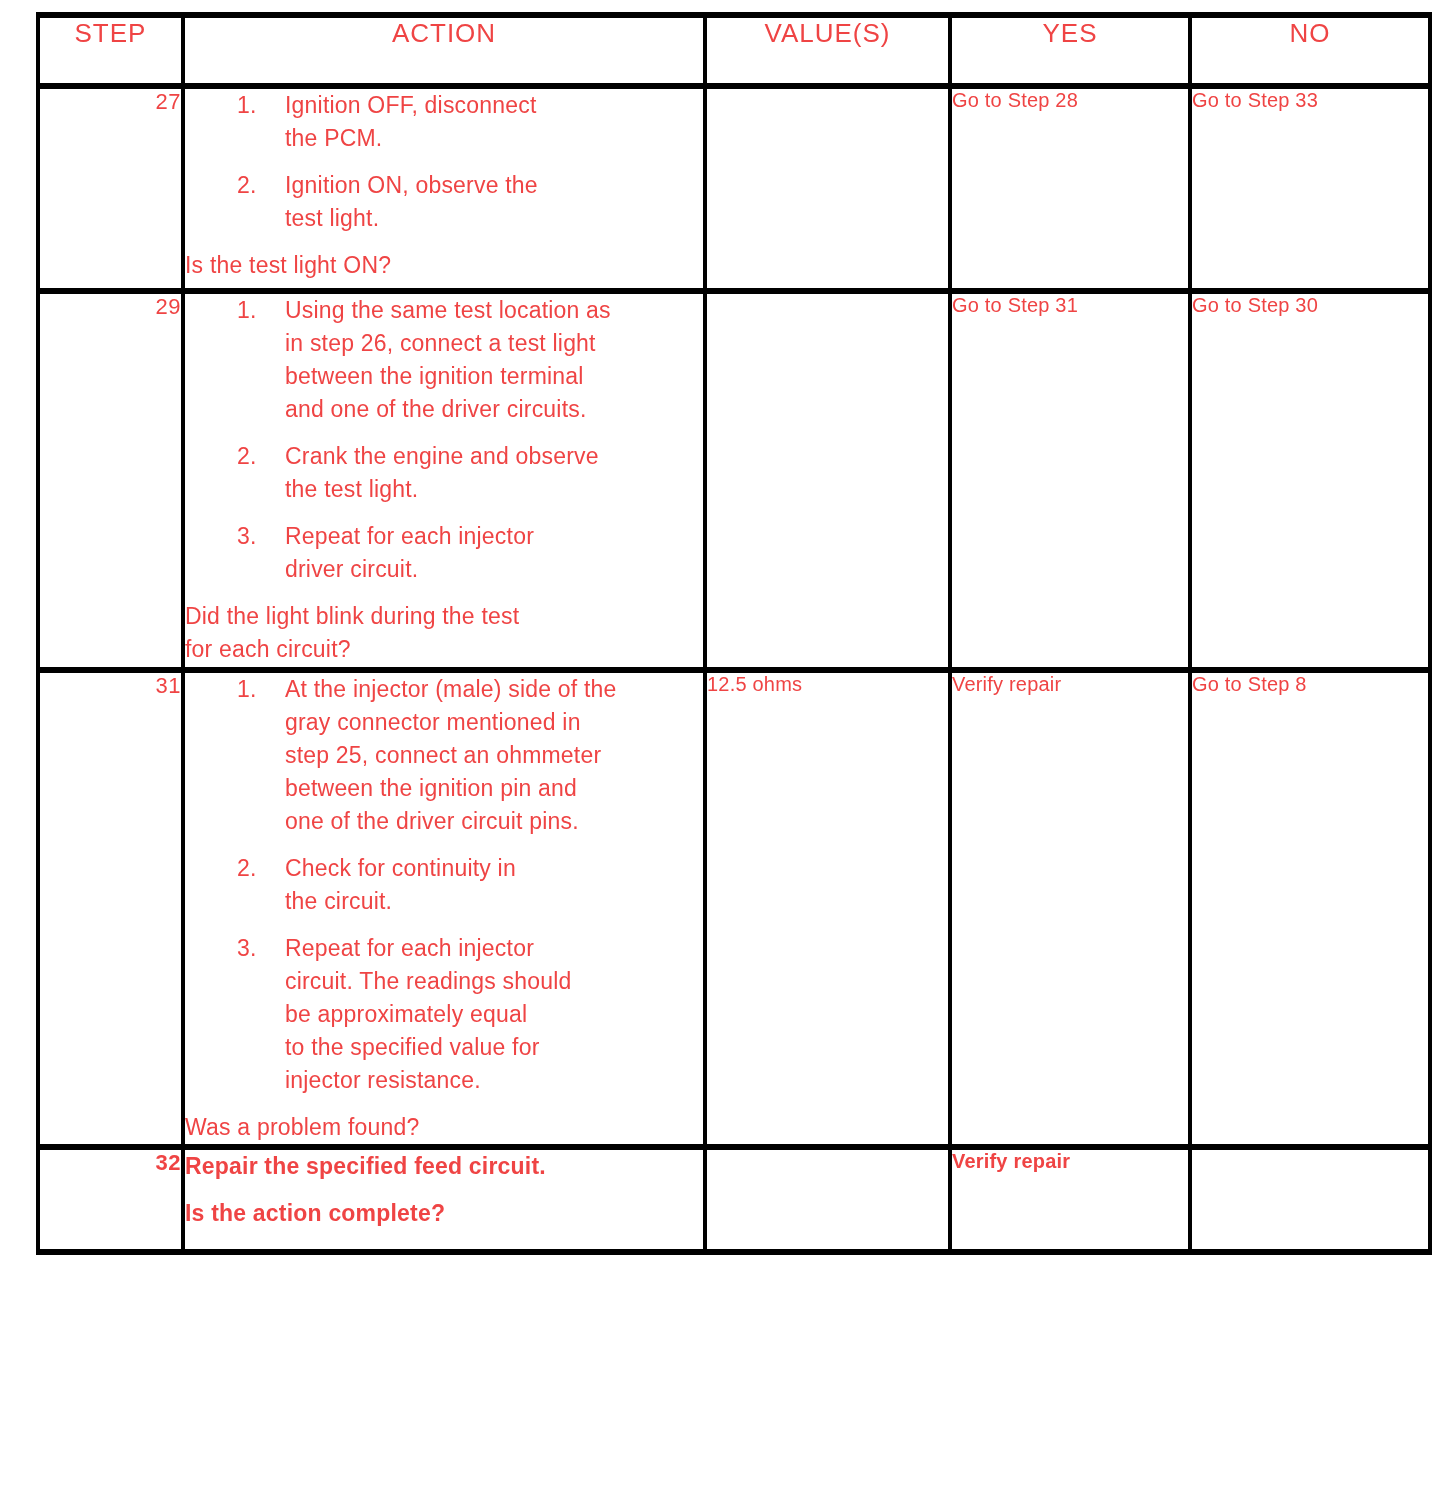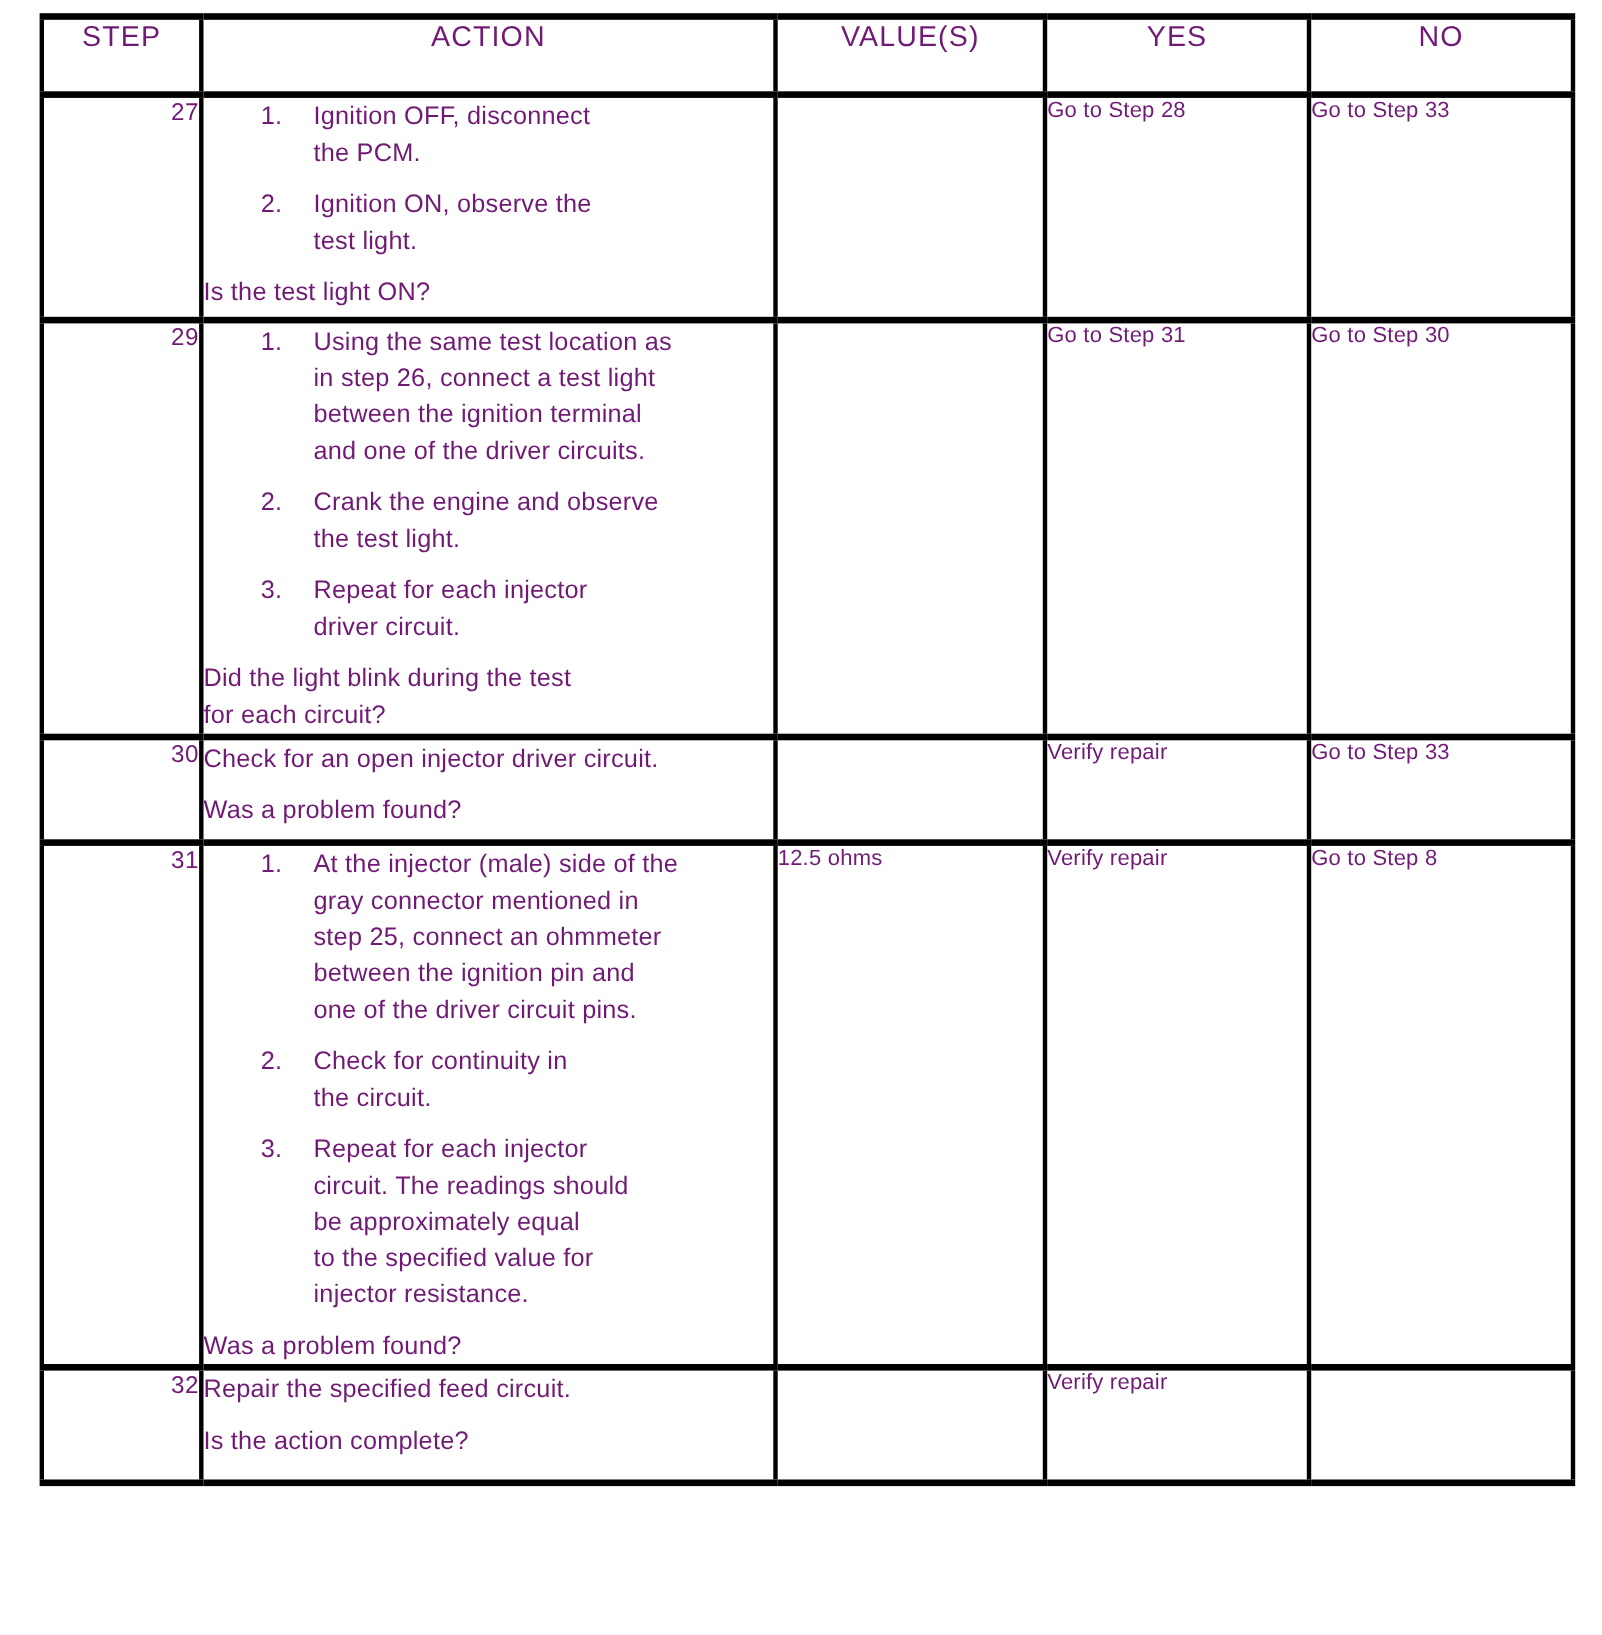--- a/index.html
+++ b/index.html
@@ -6,21 +6,21 @@
     margin: 0;
     padding: 0;
     background: #ffffff;
   }
   .page {
     position: relative;
     width: 1456px;
     height: 1486px;
     background: #ffffff;
     font-family: "Liberation Sans", sans-serif;
-    color: #701a75;
+    color: #ef4444;
     overflow: hidden;
   }
   table.diag {
     position: absolute;
     left: 36px;
     top: 12px;
     width: 1392px;
     border-collapse: collapse;
     table-layout: fixed;
     background: #ffffff;
@@ -40,21 +40,21 @@
   col.c-value { width: 245px; }
   col.c-yes   { width: 240px; }
   col.c-no    { width: 240px; }
   
   tr.hdr { height: 71px;  }
   tr.r27 { height: 205px; }
   tr.r28 { height: 128px; }
   tr.r29 { height: 379px; }
   tr.r30 { height: 96px;  }
   tr.r31 { height: 472px; }
-  tr.r32 { height: 105px; }
+  tr.r32 { height: 105px; font-weight: bold; }
 
   th {
     text-align: center;
     vertical-align: middle;
     font-size: 26px;
     font-weight: 400;
     letter-spacing: 1px;
     white-space: nowrap;
   }
   td.step {
@@ -164,30 +164,20 @@
             </div>
           </div>
           <div class="action-question">Did the light blink during the test
 for each circuit?</div>
         </td>
         <td class="val"></td>
         <td class="yes">Go to Step 31</td>
         <td class="no">Go to Step 30</td>
       </tr>
 
-      <tr class="r30">
-        <td class="step">30</td>
-        <td class="action">
-          <div class="action-text">Check for an open injector driver circuit.</div>
-          <div class="action-question">Was a problem found?</div>
-        </td>
-        <td class="val"></td>
-        <td class="yes">Verify repair</td>
-        <td class="no">Go to Step 33</td>
-      </tr>
 
       <tr class="r31">
         <td class="step">31</td>
         <td class="action">
           <div class="action-list">
             <div class="action-item">
               <span class="item-num">1.</span>
               <span class="item-text">At the injector (male) side of the
 gray connector mentioned in
 step 25, connect an ohmmeter

